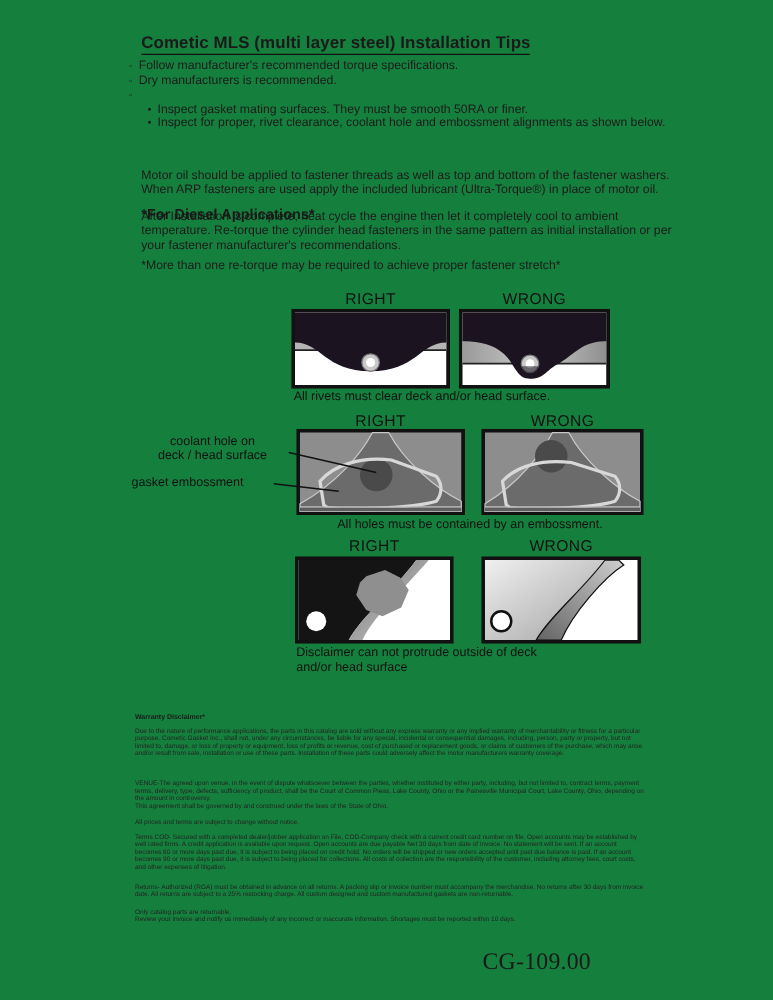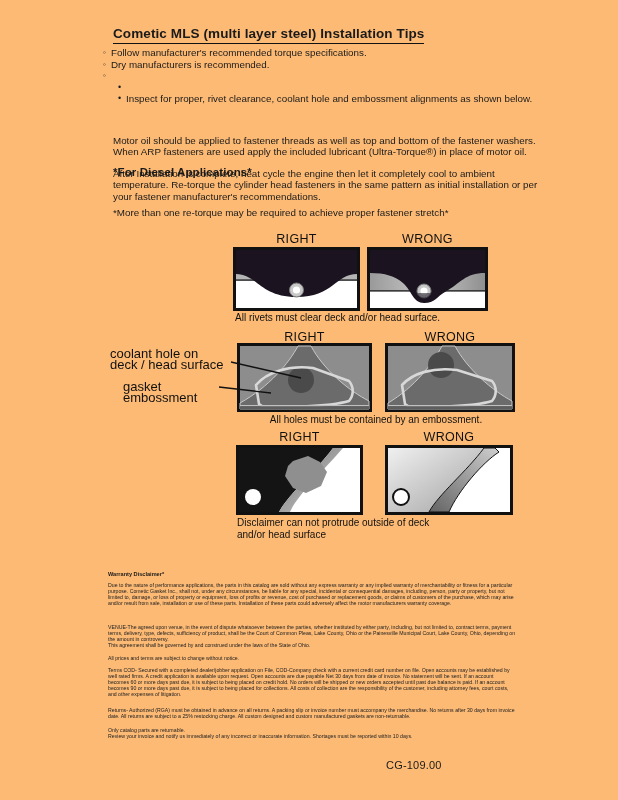--- a/index.html
+++ b/index.html
@@ -1,19 +1,19 @@
 <!DOCTYPE html>
 <html><head>
 <meta charset="utf-8">
 <style>
   * { margin:0; padding:0; box-sizing:border-box; }
   html,body { background:#ffffff; }
   body { font-family:"Liberation Sans", sans-serif; color:#1a1a1a; }
   .page {
-    position:relative; width:618px; height:800px; background:#fdba74;
+    position:relative; width:618px; height:800px; background:#15803d;
     overflow:hidden;
   }
   .abs { position:absolute; }
 
   .doc-title {
     left:113px; top:26px;
     font-size:13.5px; font-weight:bold;
     border-bottom:1.6px solid #111;
     padding-bottom:2px;
     letter-spacing:0.1px;
@@ -27,30 +27,30 @@
 
   .diesel-heading { left:113px; top:126px; font-size:11.5px; font-weight:bold; letter-spacing:0.1px;margin-top:40px; }
   .body-para { left:113px; width:434px; font-size:9.8px; line-height:11.3px; }
   .p1 { top:135px; }
   .p2 { top:168px; }
   .note { top:207px; }
 
   .rw-label { font-size:12.5px; color:#111; text-align:center; letter-spacing:0.3px; }
   .caption { font-size:10px; color:#111; line-height:11.5px; }
 
-  .side-label { font-size:13px; line-height:11px; text-align:left; color:#111; }
+  .side-label { font-size:10px; line-height:11px; text-align:center; color:#111; }
 
   .diagram-box { border:0; display:block; }
 
   .disclaimer-heading { left:108px; top:571px; font-size:5.6px; font-weight:bold; }
   .fine-print { left:108px; width:408px; font-size:5.2px; line-height:5.9px; white-space:pre-line; color:#222; }
   .fp1 { top:583px; } .fp2 { top:625px; } .fp3 { top:656px; }
   .fp4 { top:668px; } .fp5 { top:708px; } .fp6 { top:728px; }
 
-  .doc-number { left:386px; top:759px; font-size:11px; letter-spacing:0.2px; }
+  .doc-number { left:386px; top:759px; font-size:19px; letter-spacing:0.2px;font-family:Liberation Serif, serif; }
 </style>
 </head>
 <body>
 
 <div class="page">
 
   <div class="abs doc-title">Cometic MLS (multi layer steel) Installation Tips</div>
 
   <div class="abs bullet-list">
     <div class="bullet-row">
@@ -59,20 +59,21 @@
     </div>
     <div class="bullet-row">
       <span class="marker">◦</span>
       <span>Dry manufacturers is recommended.</span>
     </div>
     <div class="bullet-row">
       <span class="marker">◦</span>
     </div>
     <div class="bullet-row sub">
       <span class="marker">•</span>
+      <span>Inspect gasket mating surfaces.  They must be smooth 50RA or finer.</span>
     </div>
     <div class="bullet-row sub">
       <span class="marker">•</span>
       <span>Inspect for proper, rivet clearance, coolant hole and embossment alignments as shown below.</span>
     </div>
   </div>
 
   <div class="abs diesel-heading">*For Diesel Applications*</div>
   <div class="abs body-para p2">After Installation is complete, heat cycle the engine then let it completely cool to ambient temperature. Re-torque the cylinder head fasteners in the same pattern as initial installation or per your fastener manufacturer's recommendations.</div>
   <div class="abs body-para p1">Motor oil should be applied to fastener threads as well as top and bottom of the fastener washers. When ARP fasteners are used apply the included lubricant (Ultra-Torque®) in place of motor oil.</div>
@@ -107,21 +108,21 @@
     <path d="M50,46 A7,7 0 0 0 64,46 Z" fill="#1b1420" opacity="0.55"></path>
   </svg>
 
   <div class="abs caption" style="left:235px; top:312px;">All rivets must clear deck and/or head surface.</div>
 
   <div class="abs rw-label" style="left:237px; top:330px; width:135px;">RIGHT</div>
   <div class="abs rw-label" style="left:385px; top:330px; width:130px;">WRONG</div>
 
   <div class="abs side-label" style="left:110px; top:348px; width:120px; white-space:pre-line;">coolant hole on
 deck / head surface</div>
-  <div class="abs side-label" style="left:123px; top:381px; width:108px;">gasket embossment</div>
+  <div class="abs side-label" style="left:96px; top:381px; width:108px;">gasket embossment</div>
 
   <svg class="abs diagram-box" style="left:237px; top:343px;" width="135" height="69" viewBox="0 0 135 69">
     <rect x="1.5" y="1.5" width="132" height="66" fill="#8d8d8d" stroke="#111" stroke-width="3"></rect>
     <path d="M3,60 C32,44 52,20 61,3 L74,3 C86,26 112,48 132,58 L132,66 L3,66 Z" fill="#6b6b6b" stroke="#c8c8c8" stroke-width="1"></path>
     <circle cx="64" cy="37" r="13" fill="#4a4a4a"></circle>
     <path d="M22,61 L19,42 C30,29 52,22 76,25 L112,38 C117,44 117,52 112,58 C92,64 38,65 25,63 Z" fill="none" stroke="#d8d8d8" stroke-width="2.6" stroke-linejoin="round"></path>
     <rect x="3" y="62" width="129" height="1.2" fill="#c0c0c0"></rect>
     <rect x="3" y="63.2" width="129" height="2.8" fill="#5e5e5e"></rect>
   </svg>
 

